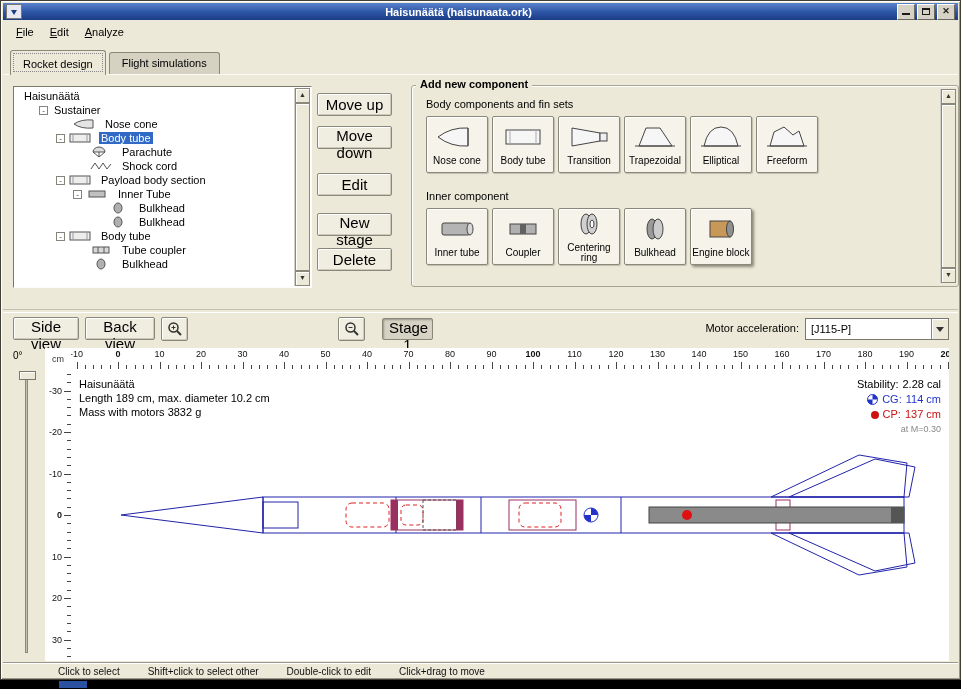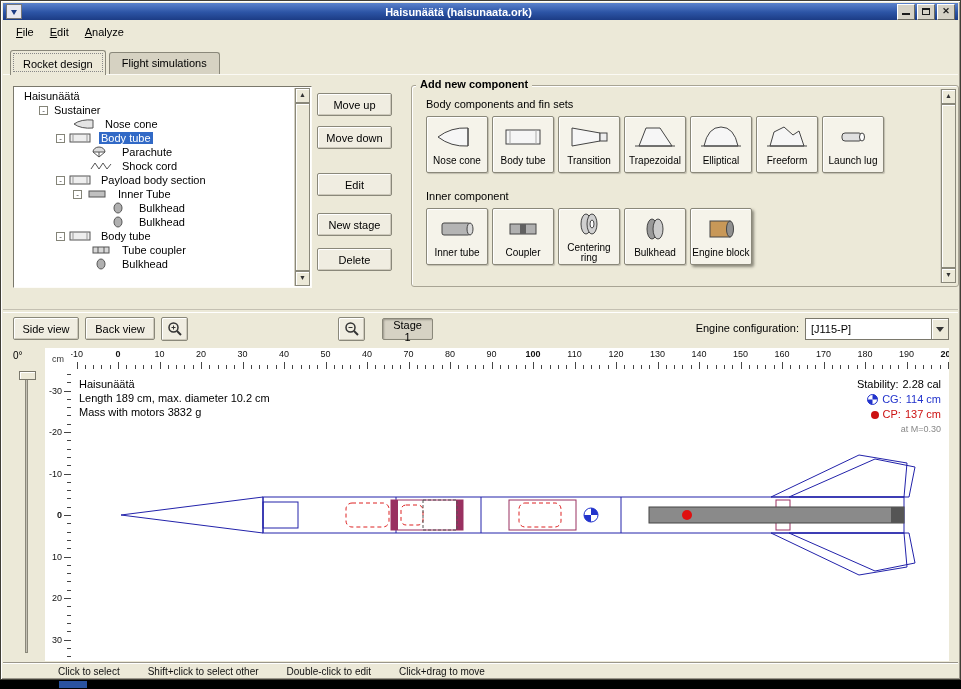--- a/index.html
+++ b/index.html
@@ -38,21 +38,21 @@
 
   
   .vscroll{position:absolute;width:15px;background:#f4f2e8;border-left:1px solid #d4d0c2}
   .treepanel .vscroll{right:1px;top:1px;bottom:1px}
   .fsscroll{right:2px;top:3px;bottom:3px}
   .sbtn{position:absolute;left:0;width:15px;height:15px;background:#ece9d8;border:1px solid #8a887a;box-sizing:border-box;font-size:7px;line-height:12px;text-align:center;color:#333;box-shadow:inset 1px 1px 0 #fff;cursor:pointer}
   .sbtn.up{top:0}.sbtn.down{bottom:0}
   .sthumb{position:absolute;left:0;top:15px;bottom:15px;width:15px;background:#ece9d8;border:1px solid #8a887a;box-sizing:border-box;box-shadow:inset 1px 1px 0 #fff;cursor:pointer}
 
   
-  .btn{position:absolute;height:23px;box-sizing:border-box;background:#f0ede1;border:1px solid #8a887a;border-radius:2px;box-shadow:inset 1px 1px 0 #fff,inset -1px -1px 0 #cdc9bb;font-family:"Liberation Sans",sans-serif;font-size:11px;color:#000;text-align:center;cursor:pointer;padding:0 6px}
+  .btn{position:absolute;height:23px;box-sizing:border-box;background:#f0ede1;border:1px solid #8a887a;border-radius:2px;box-shadow:inset 1px 1px 0 #fff,inset -1px -1px 0 #cdc9bb;font-family:"Liberation Sans",sans-serif;font-size:15px;color:#000;text-align:center;cursor:pointer;padding:0 6px}
   .btn.act{left:316px;width:75px}
   .btn.pressed{background:#d6d2c4;box-shadow:inset 1px 1px 2px #9a968a}
   .btn.zoom{width:27px;height:24px;padding:2px 0 0}
 
   
   .fieldset{position:absolute;left:410px;top:84px;width:546px;height:200px;border:1px solid #a8a494;border-radius:3px;box-shadow:inset 1px 1px 0 #fff}
   .legend{position:absolute;top:-8px;left:4px;background:#ece9d8;padding:0 4px;font-size:11px;font-weight:bold}
   .seclabel{position:absolute;left:14px;font-size:11px;color:#000}
   .comprow{position:absolute;left:14px;display:flex;gap:4px}
   .compbtn{width:62px;height:57px;box-sizing:border-box;background:#f5f3ea;border:1px solid #8a887a;border-radius:2px;display:flex;flex-direction:column;align-items:center;justify-content:center;gap:2px;box-shadow:inset 1px 1px 0 #fff,1px 1px 1px #c0bcae;cursor:pointer}
@@ -304,27 +304,20 @@
             </svg></span>
           <span class="clabel">Elliptical</span>
         </div>
         <div class="compbtn">
           <span class="cicon"><svg width="44" height="26" viewBox="0 0 44 26">
               <path d="M5,22 L9,8 L19,3 L28,11 L34,7 L39,22 Z" fill="#f6f6f6" stroke="#444"></path>
               <line x1="2" y1="22" x2="42" y2="22" stroke="#444"></line>
             </svg></span>
           <span class="clabel">Freeform</span>
         </div>
-        <div class="compbtn">
-          <span class="cicon"><svg width="44" height="26" viewBox="0 0 44 26">
-              <rect x="11" y="9" width="20" height="8" rx="3" fill="#e0e0e0" stroke="#444"></rect>
-              <ellipse cx="31" cy="13" rx="2.5" ry="4" fill="#fff" stroke="#444"></ellipse>
-            </svg></span>
-          <span class="clabel">Launch lug</span>
-        </div>
       </div>
     <div class="seclabel" style="top:104px">Inner component</div>
     <div class="comprow" style="top:122px">
         <div class="compbtn">
           <span class="cicon"><svg width="44" height="26" viewBox="0 0 44 26">
               <rect x="7" y="7" width="28" height="12" rx="2" fill="#b4b4b4" stroke="#444"></rect>
               <ellipse cx="35" cy="13" rx="3" ry="6" fill="#d8d8d8" stroke="#444"></ellipse>
             </svg></span>
           <span class="clabel">Inner tube</span>
         </div>
@@ -374,21 +367,21 @@
         <line x1="4.5" y1="6.5" x2="8.5" y2="6.5" stroke="#333"></line>
         <line x1="6.5" y1="4.5" x2="6.5" y2="8.5" stroke="#333"></line>
         <line x1="10" y1="10" x2="14" y2="14" stroke="#333" stroke-width="2"></line>
       </svg></button>
   <button class="btn zoom" style="left:337px;top:316px"><svg width="16" height="16" viewBox="0 0 16 16">
         <circle cx="6.5" cy="6.5" r="4.5" fill="none" stroke="#333" stroke-width="1.5"></circle>
         <line x1="4.5" y1="6.5" x2="8.5" y2="6.5" stroke="#333"></line>
         <line x1="10" y1="10" x2="14" y2="14" stroke="#333" stroke-width="2"></line>
       </svg></button>
   <button class="btn pressed" style="left:381px;top:317px;height:22px;width:51px">Stage 1</button>
-  <div class="motorlabel">Engine configuration:</div>
+  <div class="motorlabel">Motor acceleration:</div>
   <div class="combo" style="left:804px;top:317px;width:144px">
     <span class="combo-text">[J115-P]</span>
     <span class="combo-btn">
         <i class="caret"></i>
       </span>
   </div>
 
   <div class="rotlabel">0°</div>
   <div class="corner">
       <span>cm</span>

